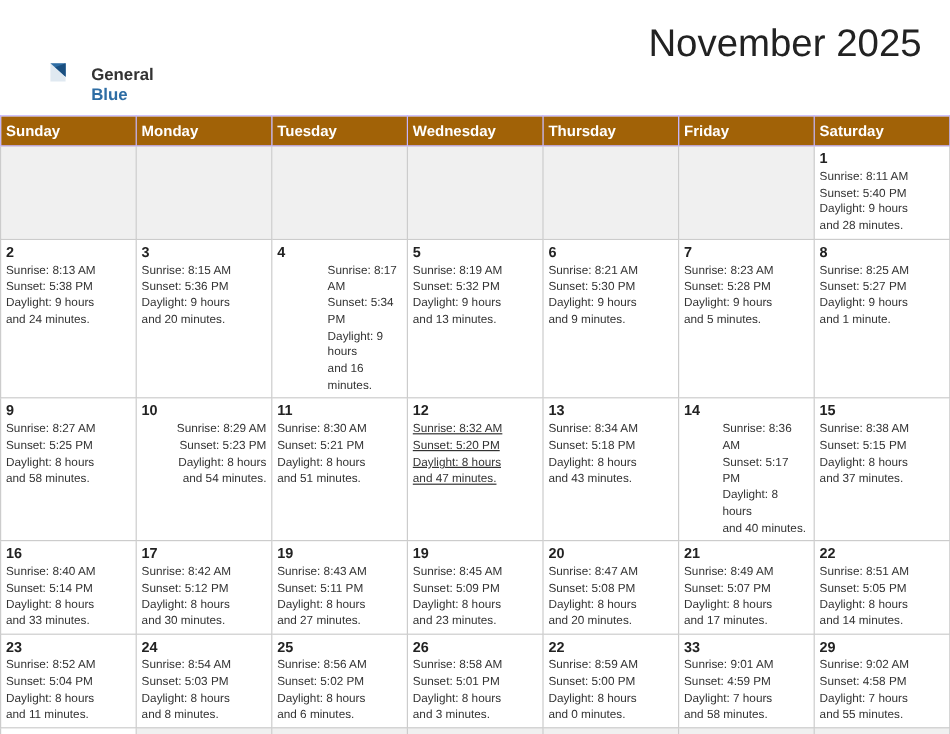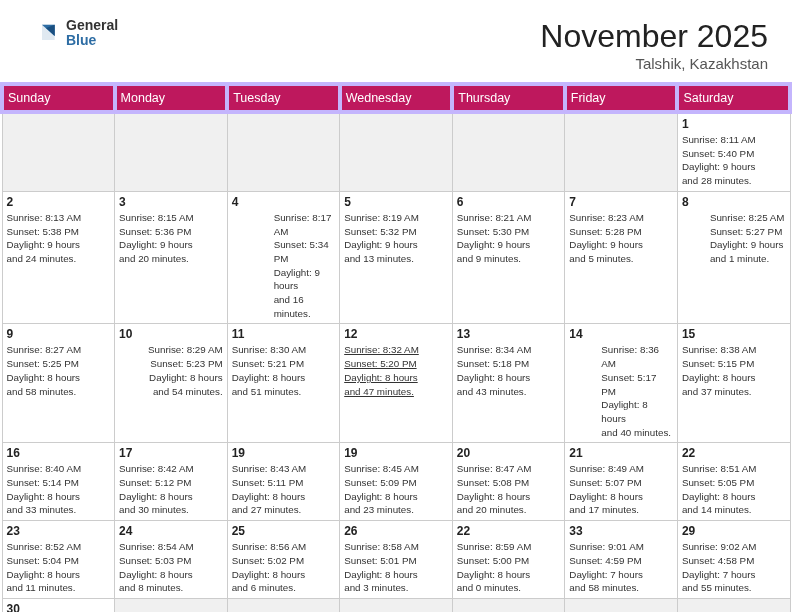--- a/index.html
+++ b/index.html
@@ -37,26 +37,26 @@
     .location {
       font-size: 15px;
       color: #555;
     }
     .calendar {
       width: 100%;
       border-collapse: collapse;
       table-layout: fixed;
     }
     .calendar th {
-      background: #be185d;
+      background: #a16207;
       color: #fff;
       font-size: 12.5px;
-      font-weight: normal;
+      font-weight: bold;
       padding: 5px 4px;
-      border: 4px solid #c4b5fd;
+      border: 1px solid #c4b5fd;
       text-align: left;
     }
     .calendar td {
       border: 1px solid #ccc;
       vertical-align: top;
       padding: 3px 4px;
       font-size: 10px;
       color: #333;
       min-height: 72px;
       height: 72px;
@@ -80,35 +80,34 @@
     .last-row td {
       height: 80px;
     }
   </style>
 </head>
 <body>
 
 <div class="page">
   <div class="header">
     <div class="logo">
-    <div style="display:flex;align-items:flex-start;gap:8px;">
+    <div style="display:flex;align-items:flex-end;gap:18px;margin-top:28px;">
       <svg width="40" height="40" viewBox="0 0 60 50" xmlns="http://www.w3.org/2000/svg">
         <polygon points="36,5 55,5 55,28 36,28" fill="#2e6da4" opacity="0.15"></polygon>
         <polygon points="36,5 55,5 55,22" fill="#2e6da4"></polygon>
         <polygon points="42,10 55,5 55,22" fill="#1a4f80"></polygon>
       </svg>
       <div>
         <div style="font-size:14px;font-weight:bold;color:#333;line-height:1.1;">General</div>
         <div style="font-size:14px;font-weight:bold;color:#2e6da4;line-height:1.1;">Blue</div>
       </div>
     </div>
   </div>
     <div class="title-block">
       <div class="month-title">November 2025</div>
-      <div class="location">Talshik, Kazakhstan</div>
     </div>
   </div>
 
   <table class="calendar">
     <thead>
       <tr>
         <th>Sunday</th>
         <th>Monday</th>
         <th>Tuesday</th>
         <th>Wednesday</th>
@@ -171,21 +170,21 @@
           </td>
           <td>
             <span class="day-num">7</span>
             <div class="day-info" style="white-space: pre-line;">Sunrise: 8:23 AM
 Sunset: 5:28 PM
 Daylight: 9 hours
 and 5 minutes.</div>
           </td>
           <td>
             <span class="day-num">8</span>
-            <div class="day-info" style="white-space: pre-line; margin-left: 28px;">Sunrise: 8:25 AM
+            <div class="day-info" style="white-space: pre-line;">Sunrise: 8:25 AM
 Sunset: 5:27 PM
 Daylight: 9 hours
 and 1 minute.</div>
           </td>
         </tr>
         <tr>
           <td>
             <span class="day-num">9</span>
             <div class="day-info" style="white-space: pre-line;">Sunrise: 8:27 AM
 Sunset: 5:25 PM

